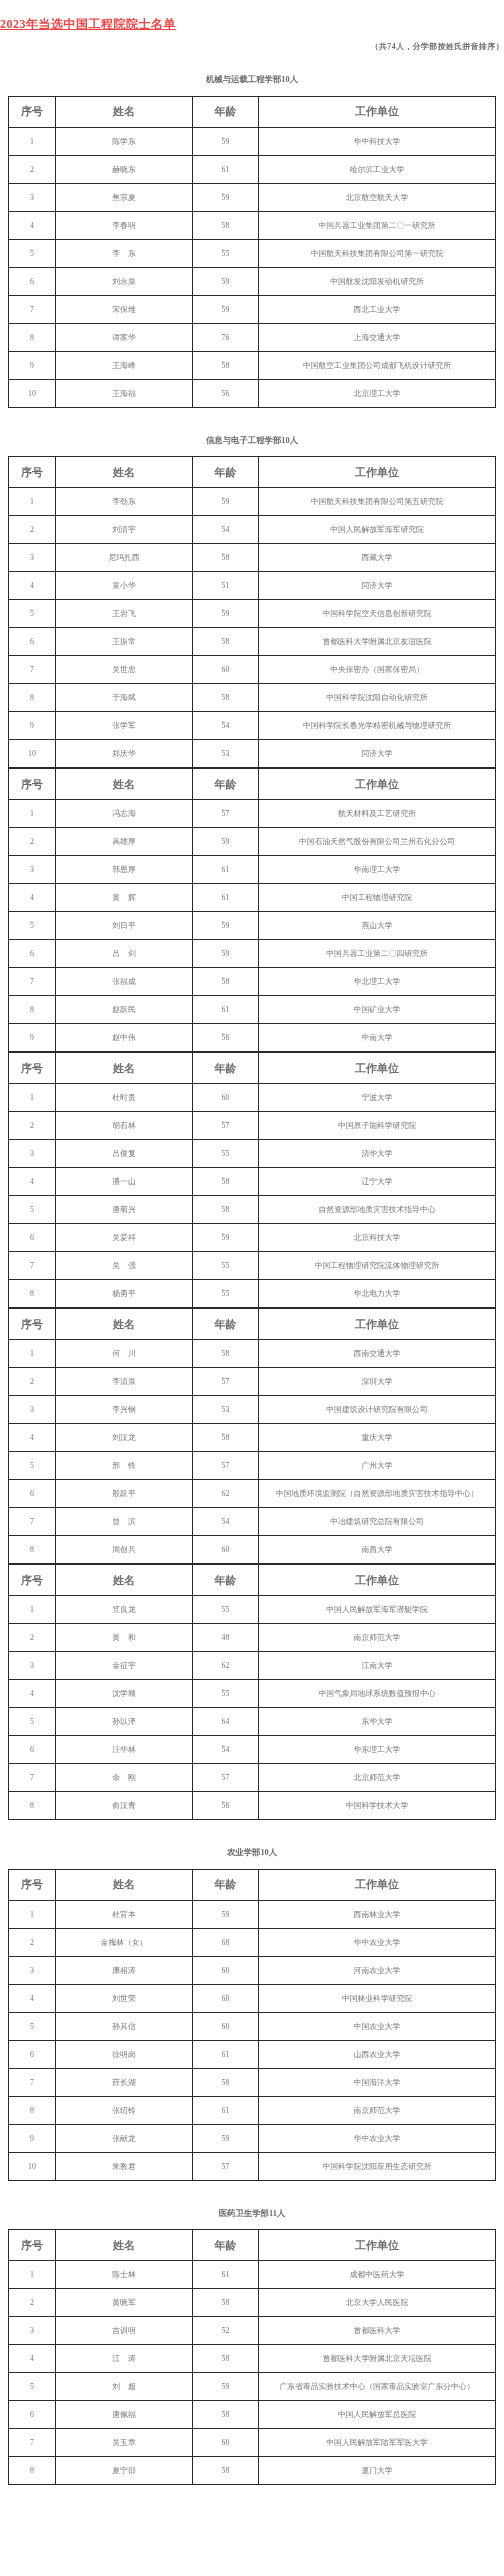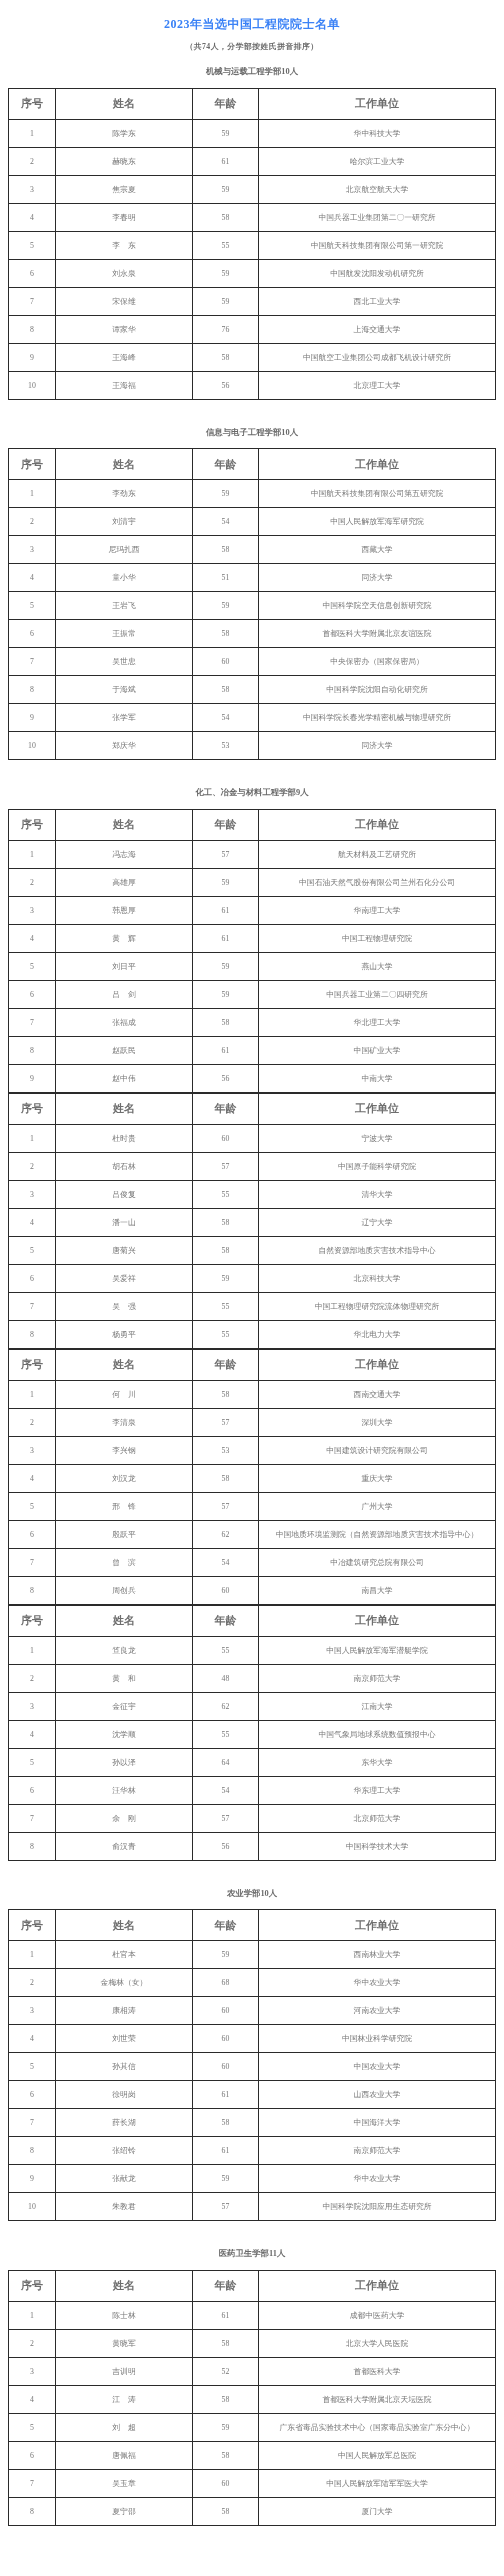--- a/index.html
+++ b/index.html
@@ -6,44 +6,44 @@
     margin: 0;
     padding: 0;
     background: #ffffff;
   }
   body {
     width: 504px;
     font-family: "Liberation Serif", "DejaVu Serif", serif;
     color: #757575;
   }
   .doc-title {
-    text-align: center;
     font-size: 12px;
     font-weight: bold;
-    color: #3b82f6;
+    color: #ef4444;
     margin: 15.7px 0 8.4px 0;
     letter-spacing: 0.5px;
+    text-decoration: underline;
   }
   .doc-subtitle {
-    text-align: center;
+    text-align: right;
     font-size: 7.8px;
     font-weight: bold;
     color: #6a6a6a;
     margin: 0;
     letter-spacing: 0.5px;
   }
   .section-title {
     text-align: center;
     font-size: 8.4px;
     font-weight: bold;
     color: #6a6a6a;
     margin: 27px 0 10.5px 0;
   }
   .section:first-of-type .section-title {
-    margin-top: 14px;
+    margin-top: 22px;
     text-align: center;
   }
   table.roster-table {
     width: 478px;
     margin: 0 auto;
     border-collapse: collapse;
     table-layout: fixed;
     border: 1px solid #1f1f1f;
   }
   table.roster-table th,
@@ -224,21 +224,20 @@
             <td class="col-index">10</td>
             <td class="col-name">郑庆华</td>
             <td class="col-age">53</td>
             <td class="col-work">同济大学</td>
           </tr>
         </tbody>
     </table>
   </section>
 
   <section class="section">
-    <h2 class="section-title">化工、冶金与材料工程学部9人</h2>
     <table class="roster-table">
       <thead>
         <tr>
             <th class="col-index">序号</th>
             <th class="col-name">姓名</th>
             <th class="col-age">年龄</th>
             <th class="col-work">工作单位</th>
           </tr>
       </thead>
       <tbody>

